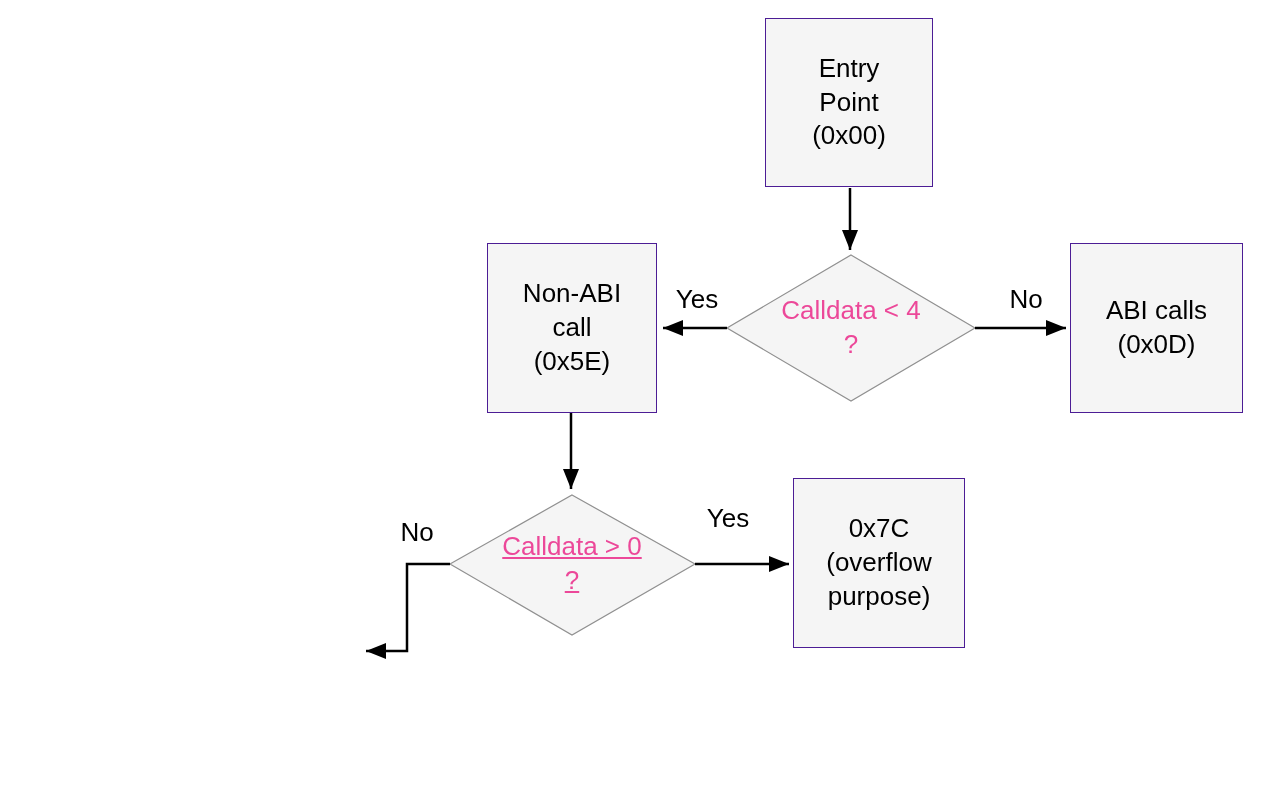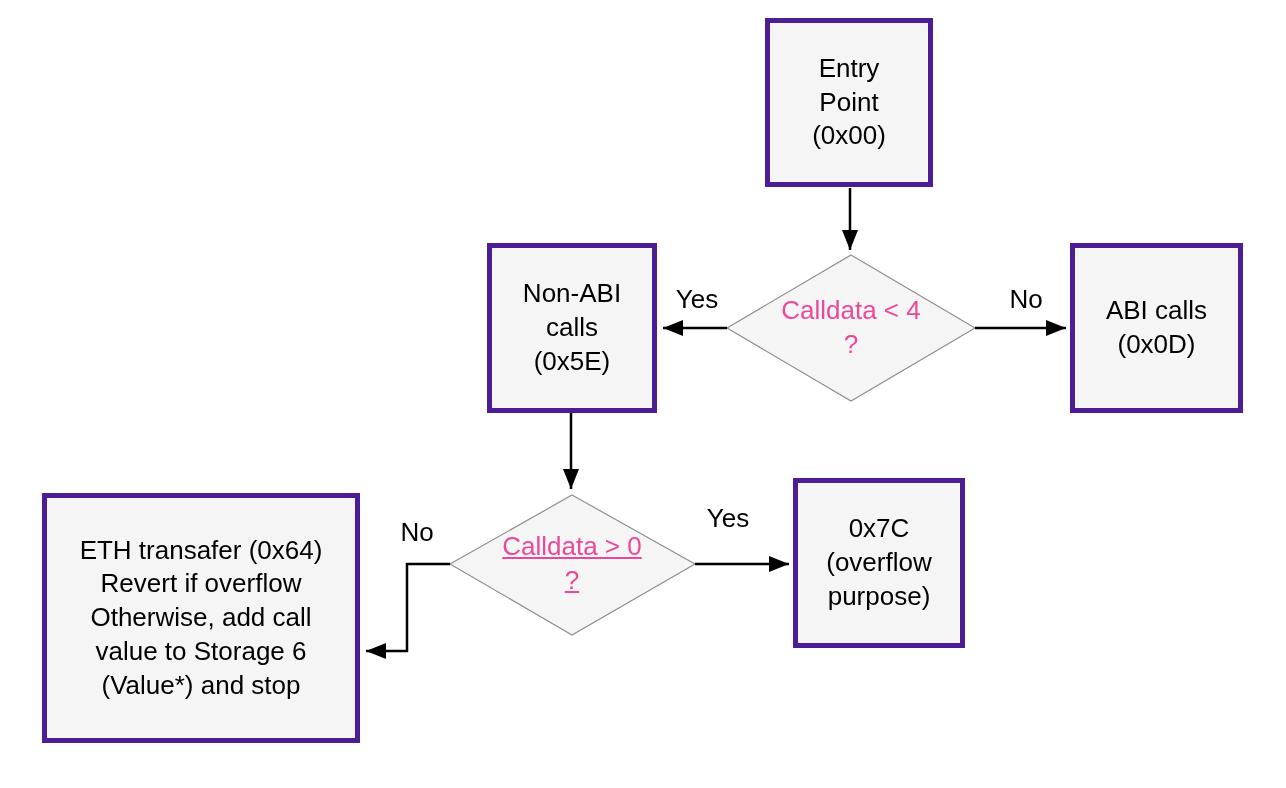--- a/index.html
+++ b/index.html
@@ -19,21 +19,21 @@
     position: absolute;
     left: 0;
     top: 0;
     width: 1286px;
     height: 788px;
   }
   .node {
     position: absolute;
     box-sizing: border-box;
     background: #f5f5f5;
-    border: 5px solid #4c1d95;
+    border: 1px solid #4c1d95;
     display: flex;
     align-items: center;
     justify-content: center;
     text-align: center;
     font-size: 26px;
     line-height: 1.3;
     color: #000000;
     white-space: pre-line;
   }
   .node-entry   { left: 765px;  top: 18px;  width: 168px; height: 169px; }
@@ -88,35 +88,30 @@
     <path d="M 571 413 L 571 489" fill="none" stroke="#000000" stroke-width="2.5" marker-end="url(#arrowhead)"></path>
     <path d="M 695 564 L 789 564" fill="none" stroke="#000000" stroke-width="2.5" marker-end="url(#arrowhead)"></path>
     <path d="M 450 564 L 407 564 L 407 651 L 366 651" fill="none" stroke="#000000" stroke-width="2.5" marker-end="url(#arrowhead)"></path>
   </svg>
 
   <div class="node node-entry">Entry
 Point
 (0x00)</div>
 
   <div class="node node-nonabi">Non-ABI
-calls
+call
 (0x5E)</div>
 
   <div class="node node-abi">ABI calls
 (0x0D)</div>
 
   <div class="node node-unknown">0x7C
 (overflow
 purpose)</div>
 
-  <div class="node node-eth">ETH transafer (0x64)
-Revert if overflow
-Otherwise, add call
-value to Storage 6
-(Value*) and stop</div>
 
   <div class="diamond-label dlabel-1">Calldata &lt; 4
 ?</div>
 
   <div class="diamond-label dlabel-2">Calldata &gt; 0
 ?</div>
 
   <span class="edge-label elabel-d1-yes">Yes</span>
   <span class="edge-label elabel-d1-no">No</span>
   <span class="edge-label elabel-d2-yes">Yes</span>

